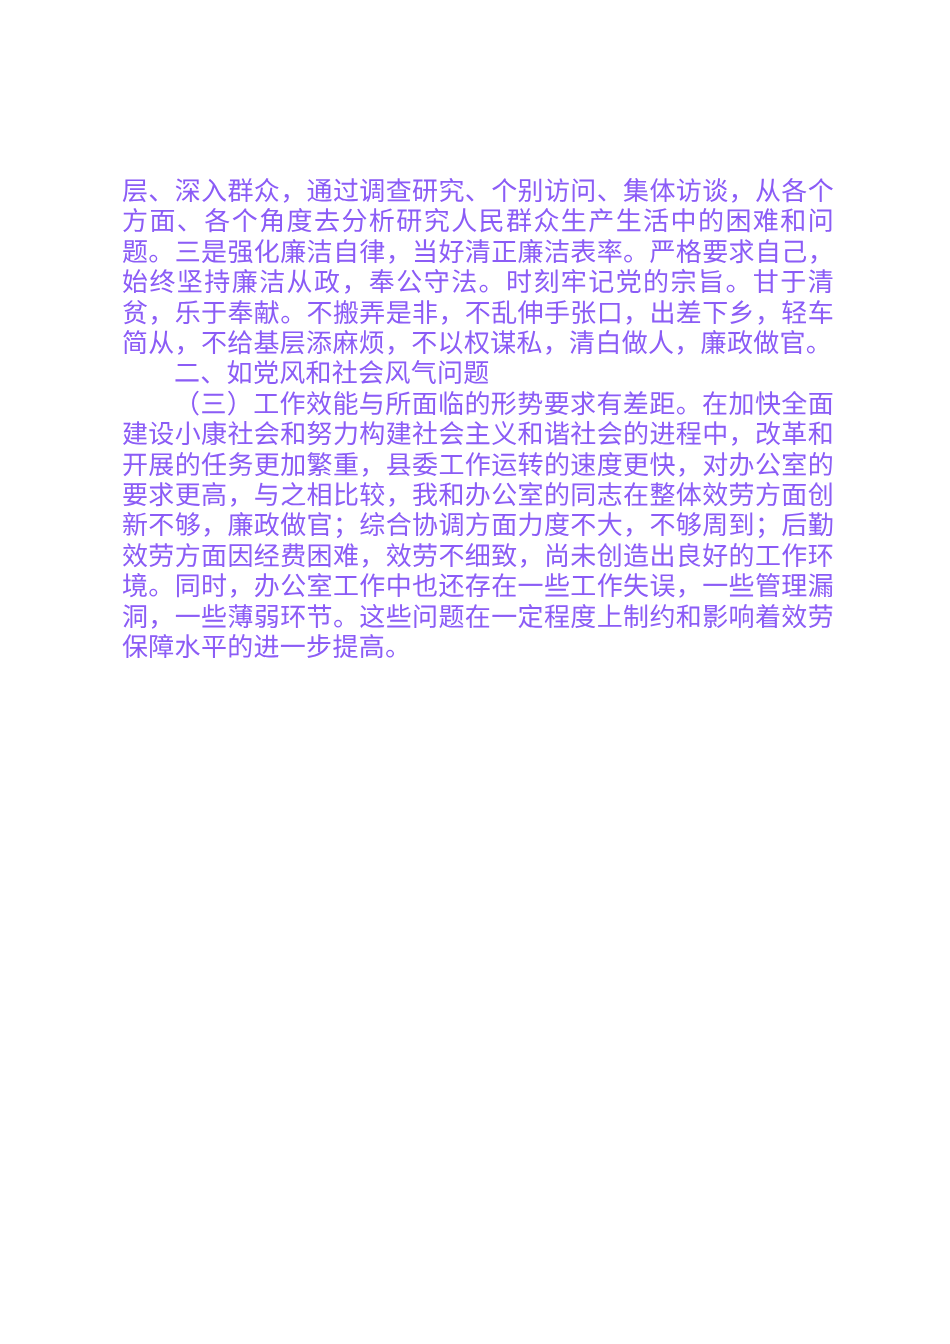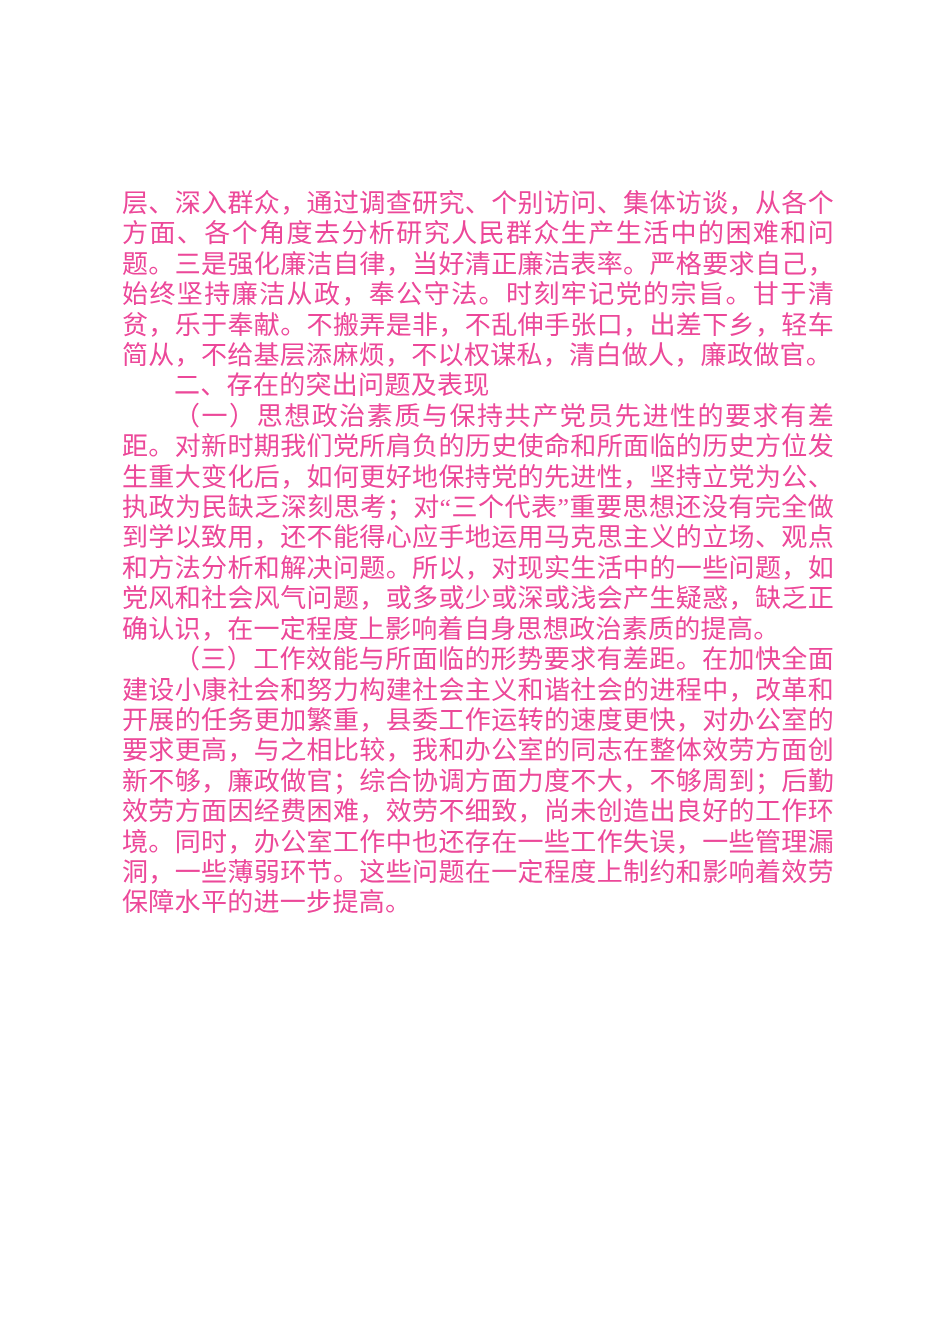--- a/index.html
+++ b/index.html
@@ -12,23 +12,23 @@
     position: relative;
     width: 950px;
     height: 1344px;
     background: #ffffff;
     overflow: hidden;
     font-family: "Liberation Serif", "DejaVu Serif", serif;
   }
   .doc-body {
     position: absolute;
     left: 122px;
-    top: 189px;
+    top: 177px;
     width: 712px;
-    color: #ec4899;
+    color: #8b5cf6;
   }
   .para {
     margin: 0;
     padding: 0;
     font-size: 26px;
     line-height: 30.4px;
     letter-spacing: 0.3px;
     text-align: justify;
     text-justify: inter-ideograph;
     word-break: break-all;
@@ -37,17 +37,16 @@
   .para.indent {
     text-indent: 2em;
   }
 </style>
 </head>
 <body>
 
 <div class="page">
   <div class="doc-body">
     <p class="para">层、深入群众，通过调查研究、个别访问、集体访谈，从各个方面、各个角度去分析研究人民群众生产生活中的困难和问题。三是强化廉洁自律，当好清正廉洁表率。严格要求自己，始终坚持廉洁从政，奉公守法。时刻牢记党的宗旨。甘于清贫，乐于奉献。不搬弄是非，不乱伸手张口，出差下乡，轻车简从，不给基层添麻烦，不以权谋私，清白做人，廉政做官。</p>
-    <p class="para indent">二、存在的突出问题及表现</p>
-    <p class="para indent">（一）思想政治素质与保持共产党员先进性的要求有差距。对新时期我们党所肩负的历史使命和所面临的历史方位发生重大变化后，如何更好地保持党的先进性，坚持立党为公、执政为民缺乏深刻思考；对“三个代表”重要思想还没有完全做到学以致用，还不能得心应手地运用马克思主义的立场、观点和方法分析和解决问题。所以，对现实生活中的一些问题，如党风和社会风气问题，或多或少或深或浅会产生疑惑，缺乏正确认识，在一定程度上影响着自身思想政治素质的提高。</p>
+    <p class="para indent">二、如党风和社会风气问题</p>
     <p class="para indent">（三）工作效能与所面临的形势要求有差距。在加快全面建设小康社会和努力构建社会主义和谐社会的进程中，改革和开展的任务更加繁重，县委工作运转的速度更快，对办公室的要求更高，与之相比较，我和办公室的同志在整体效劳方面创新不够，廉政做官；综合协调方面力度不大，不够周到；后勤效劳方面因经费困难，效劳不细致，尚未创造出良好的工作环境。同时，办公室工作中也还存在一些工作失误，一些管理漏洞，一些薄弱环节。这些问题在一定程度上制约和影响着效劳保障水平的进一步提高。</p>
   </div>
 </div>
 
 </body></html>

